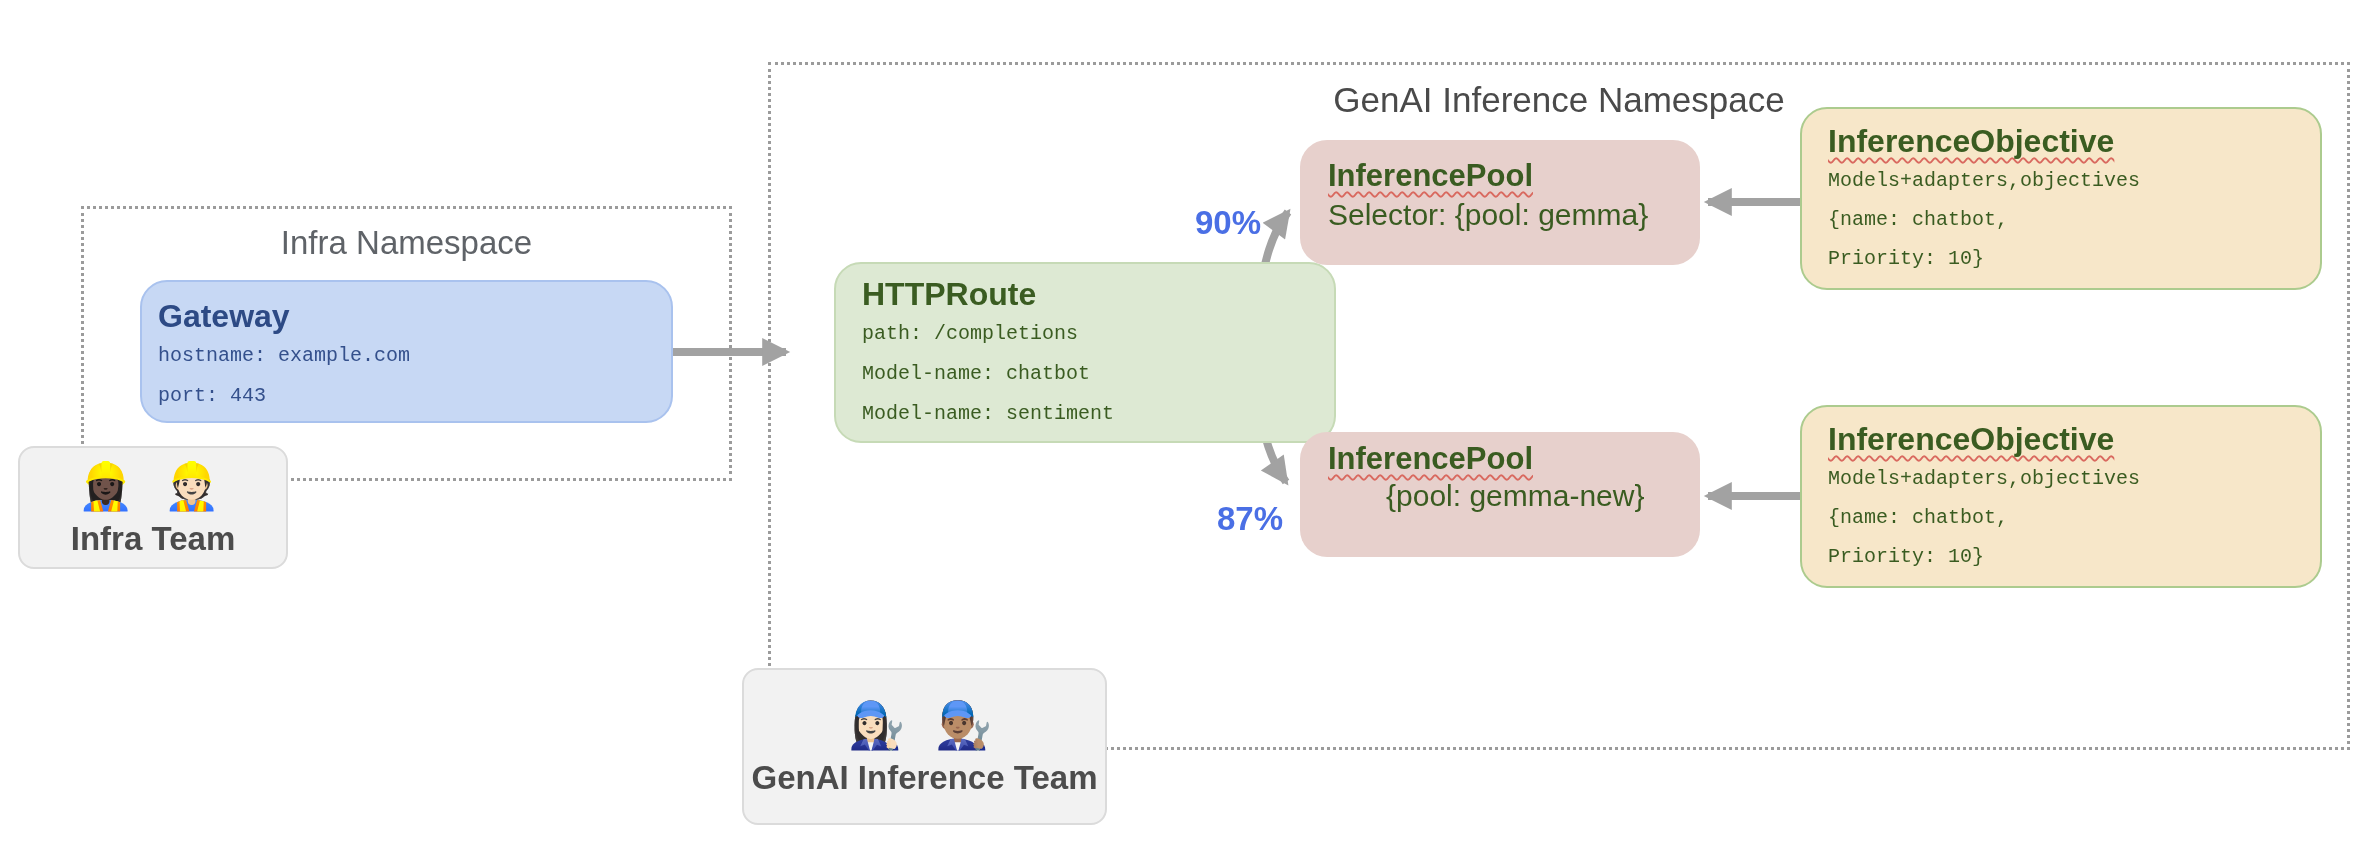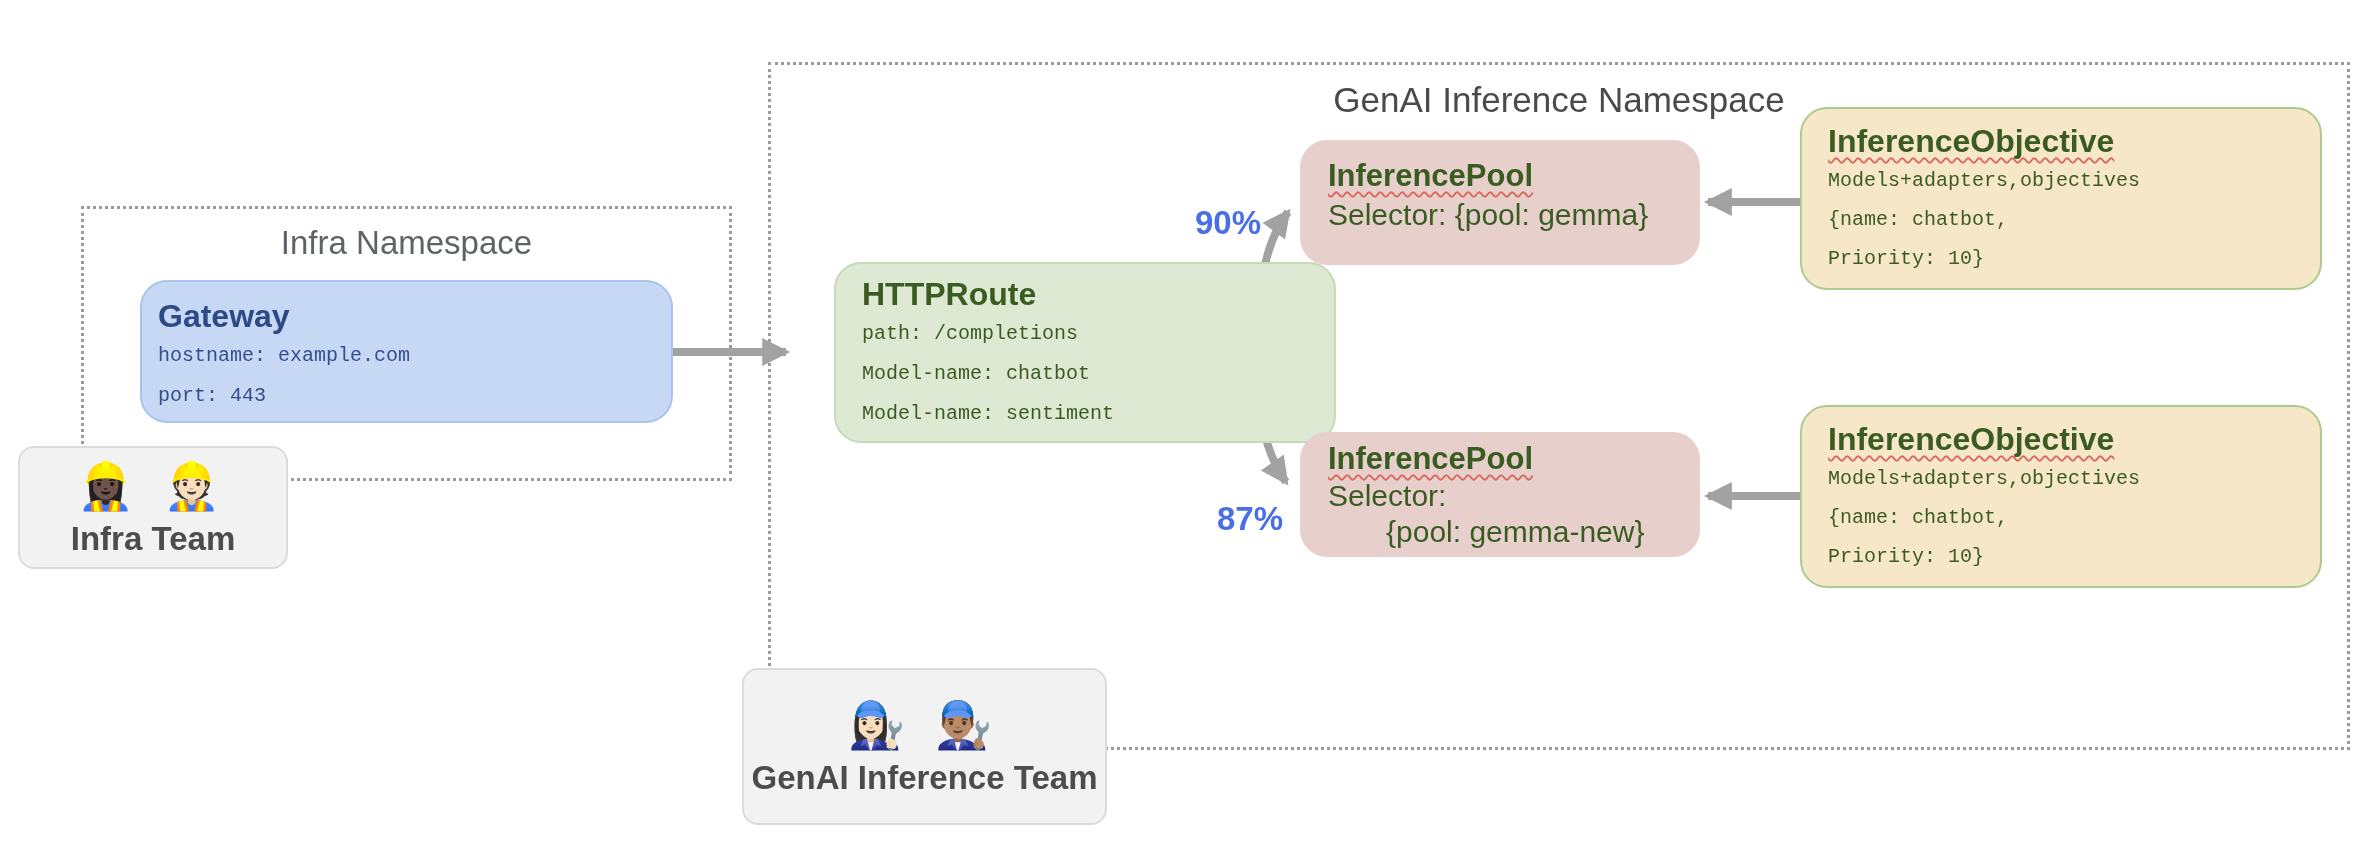--- a/index.html
+++ b/index.html
@@ -118,21 +118,20 @@
     <div class="mono green-text">Model-name: sentiment</div>
   </div>
 
   <div class="node pool pool-top">
     <div class="title green-text wavy">InferencePool</div>
     <div class="sans-line green-text">Selector: {pool: gemma}</div>
   </div>
 
   <div class="node pool pool-bottom">
     <div class="title green-text wavy">InferencePool</div>
-    <div class="sans-line green-text">Selector:</div>
     <div class="sans-line green-text indent">{pool: gemma-new}</div>
   </div>
 
   <div class="node objective obj-top">
     <div class="title green-text wavy">InferenceObjective</div>
     <div class="mono green-text">Models+adapters,objectives</div>
     <div class="mono green-text">{name: chatbot,</div>
     <div class="mono green-text">Priority: 10}</div>
   </div>
 

